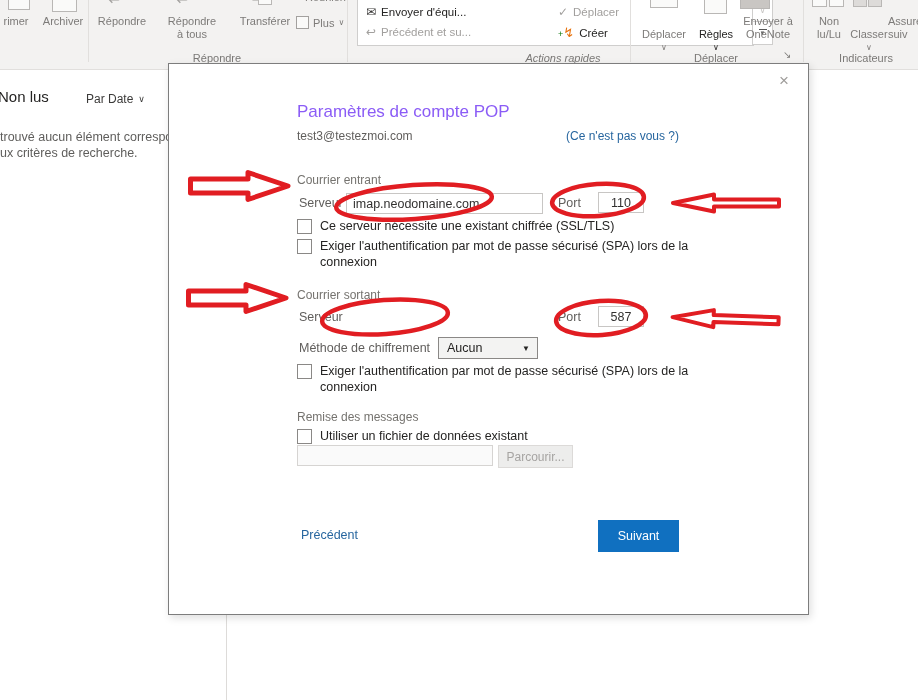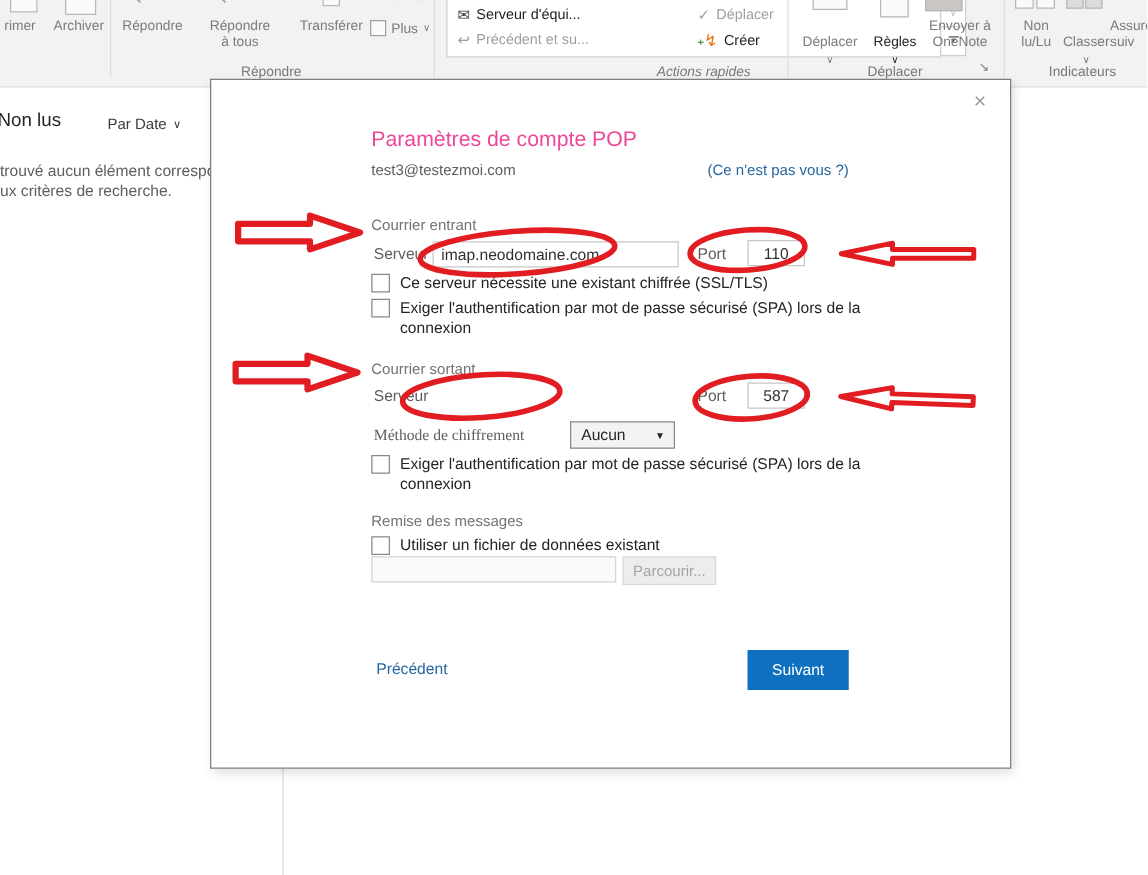--- a/index.html
+++ b/index.html
@@ -32,33 +32,33 @@
   
   .lp-filter{position:absolute;left:-2px;top:88px;font-size:15px;color:#252423;}
   .lp-sort{position:absolute;left:86px;top:92px;font-size:12px;color:#3b3a39;display:flex;gap:5px;align-items:center;}
   .lp-sort .chev{font-size:9px;color:#3b3a39;}
   .lp-empty{position:absolute;left:0;font-size:12.5px;color:#5f5e5c;line-height:15px;white-space:nowrap;}
   .pane-divider{position:absolute;left:226px;top:614px;width:1px;height:86px;background:#dddbd9;}
   
   .dialog{position:absolute;left:168px;top:63px;width:639px;height:550px;background:#ffffff;
           border:1px solid #7d7d7d;box-shadow:2px 3px 8px rgba(0,0,0,.13);z-index:10;}
   .dlg-close{position:absolute;left:606px;top:5px;font-size:17px;color:#9f9d9b;cursor:pointer;padding:2px 4px;}
-  .dlg-title{position:absolute;left:128px;top:38px;font-size:17px;color:#ec4899;}
+  .dlg-title{position:absolute;left:128px;top:38px;font-size:17px;color:#8b5cf6;}
   .dlg-email{position:absolute;left:128px;top:65px;font-size:12px;color:#605e5c;}
   .dlg-link{position:absolute;top:65px;font-size:12px;color:var(--link-blue,#27669f);cursor:pointer;}
   .sec-label{position:absolute;left:128px;font-size:12px;color:#75736f;}
   .fld-label{position:absolute;font-size:12.5px;color:#605e5c;}
   .txt-input{position:absolute;height:19px;border:1px solid #c8c6c4;background:#fff;
              font-family:inherit;font-size:12.5px;color:#323130;padding:0 6px;box-sizing:content-box;}
   .port-input{text-align:center;padding:0 2px;}
   .cb-row{position:absolute;display:flex;align-items:flex-start;gap:8px;}
   .cb-box{width:13px;height:13px;border:1px solid #8a8886;background:#fff;flex:0 0 auto;margin-top:1px;}
   .cb-label{font-size:12.5px;color:#252423;line-height:16px;width:385px;}
-  .select{position:absolute;width:84px;height:22px;background:#f3f3f2;border:1px solid #8a8886;
-          display:flex;align-items:center;box-sizing:border-box;cursor:pointer;margin-left:18px;}
+  .select{position:absolute;width:100px;height:22px;background:#f3f3f2;border:1px solid #8a8886;
+          display:flex;align-items:center;box-sizing:border-box;cursor:pointer;}
   .select .sel-txt{font-size:12.5px;color:#252423;margin-left:8px;flex:1;}
   .select .sel-arrow{font-size:8px;color:#252423;margin-right:7px;}
   .file-input{background:#fafafa;border-color:#d6d4d2;}
   .browse-btn{position:absolute;width:73px;height:21px;background:#ededec;border:1px solid #dcdad8;
               font-size:12px;color:#a6a4a2;display:flex;align-items:center;justify-content:center;}
   .back-link{position:absolute;left:132px;top:464px;font-size:12.5px;color:var(--link-blue,#27669f);cursor:pointer;}
   .next-btn{position:absolute;left:429px;top:456px;width:81px;height:32px;background:var(--accent-blue,#1070c0);
             color:#ffffff;font-size:12.5px;display:flex;align-items:center;justify-content:center;cursor:pointer;}
   
   .overlay{position:absolute;left:0;top:0;width:918px;height:700px;z-index:100;pointer-events:none;}
@@ -86,21 +86,21 @@
 
   <div class="abs" style="left:296px;top:16px;display:flex;align-items:center;gap:4px;">
     <span style="display:inline-block;width:11px;height:11px;border:1px solid #a3a19f;background:#fafaf9;"></span>
     <span style="color:#7d7b79;font-size:11px;">Plus</span>
     <span style="color:#7d7b79;font-size:8px;">∨</span>
   </div>
 
   <div class="qa-box">
     <div class="qa-item qa-dark" style="left:8px;top:6px;">
       <span style="font-size:12px;color:#3b3a39;">✉</span>
-      <span>Serveur d'équi...</span>
+      <span>Envoyer d'équi...</span>
     </div>
     <div class="qa-item qa-gray" style="left:8px;top:26px;">
       <span style="font-size:12px;">↩</span>
       <span>Précédent et su...</span>
     </div>
     <div class="qa-item qa-gray" style="left:200px;top:6px;">
       <span style="font-size:12px;">✓</span>
       <span>Déplacer</span>
     </div>
     <div class="qa-item qa-dark" style="left:200px;top:26px;">
@@ -183,21 +183,21 @@
   </div>
   <div class="cb-row" style="left:128px;top:174px;">
     <span class="cb-box"></span>
     <span class="cb-label">Exiger l'authentification par mot de passe sécurisé (SPA) lors de la connexion</span>
   </div>
 
   <div class="sec-label" style="top:224px;">Courrier sortant</div>
   <span class="fld-label" style="left:130px;top:246px;">Serveur</span>
   <span class="fld-label" style="left:389px;top:246px;">Port</span>
   <input class="txt-input port-input" style="left: 429px; top: 242px; width: 40px;" value="587">
-  <span class="fld-label" style="left:130px;top:277px;font-family:Liberation Serif, serif;">Méthode de chiffrement</span>
+  <span class="fld-label" style="left:130px;top:277px;">Méthode de chiffrement</span>
   <div class="select" style="left:269px;top:273px;">
     <span class="sel-txt">Aucun</span>
     <span class="sel-arrow">▼</span>
   </div>
   <div class="cb-row" style="left:128px;top:299px;">
     <span class="cb-box"></span>
     <span class="cb-label">Exiger l'authentification par mot de passe sécurisé (SPA) lors de la connexion</span>
   </div>
 
   <div class="sec-label" style="top:346px;">Remise des messages</div>

